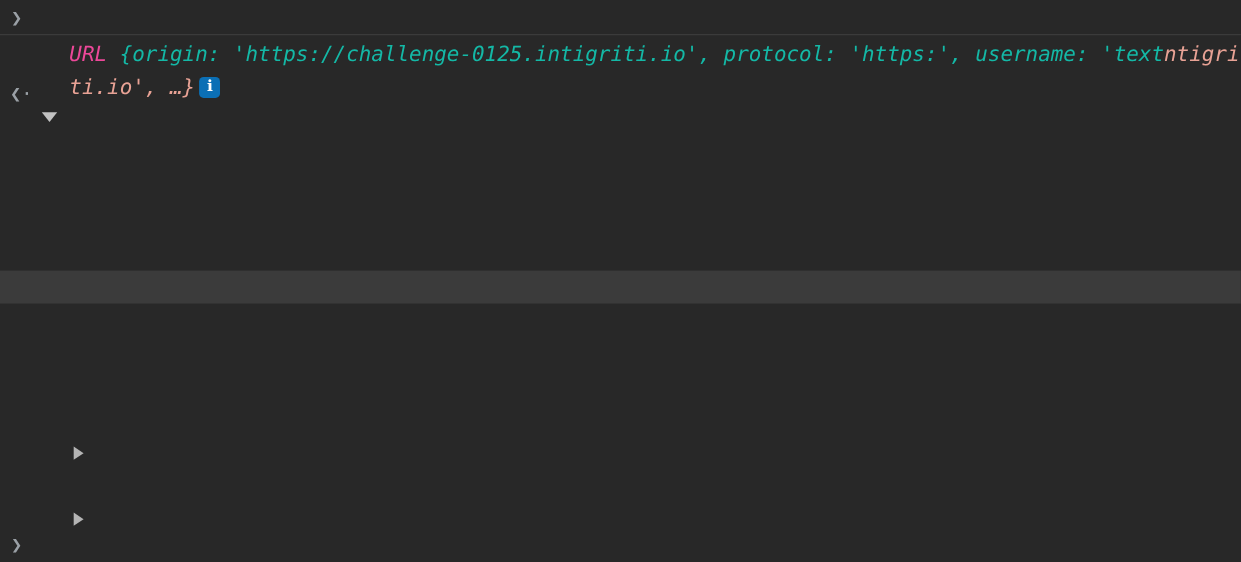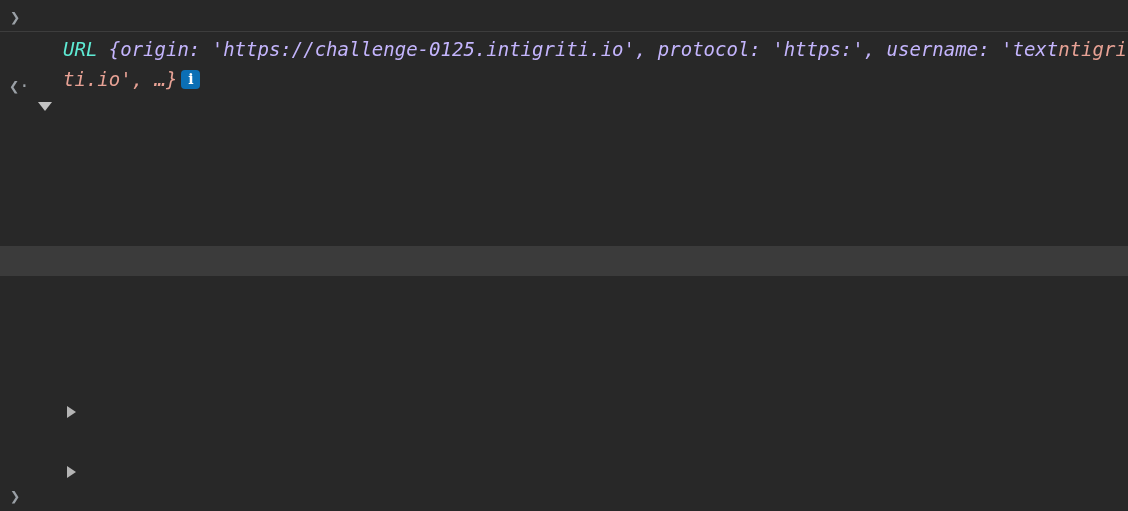--- a/index.html
+++ b/index.html
@@ -126,22 +126,22 @@
   
   .bottom-prompt {
     position: absolute;
     left: 10px;
     bottom: 2px;
     color: #9aa0a6;
     font-size: 17px;
     line-height: 26px;
   }
   .str2      { color: #e8a295; }
-  .objname   { color: #5eead4; }
-  .objkey    { color: #c4b5fd; }
+  .objname   { color: #ec4899; }
+  .objkey    { color: #14b8a6; }
 </style>
 </head>
 <body>
 
 <div class="console">
 
   <div class="row input-row">
     <span class="prompt-arrow">❯</span>
     
   </div>

